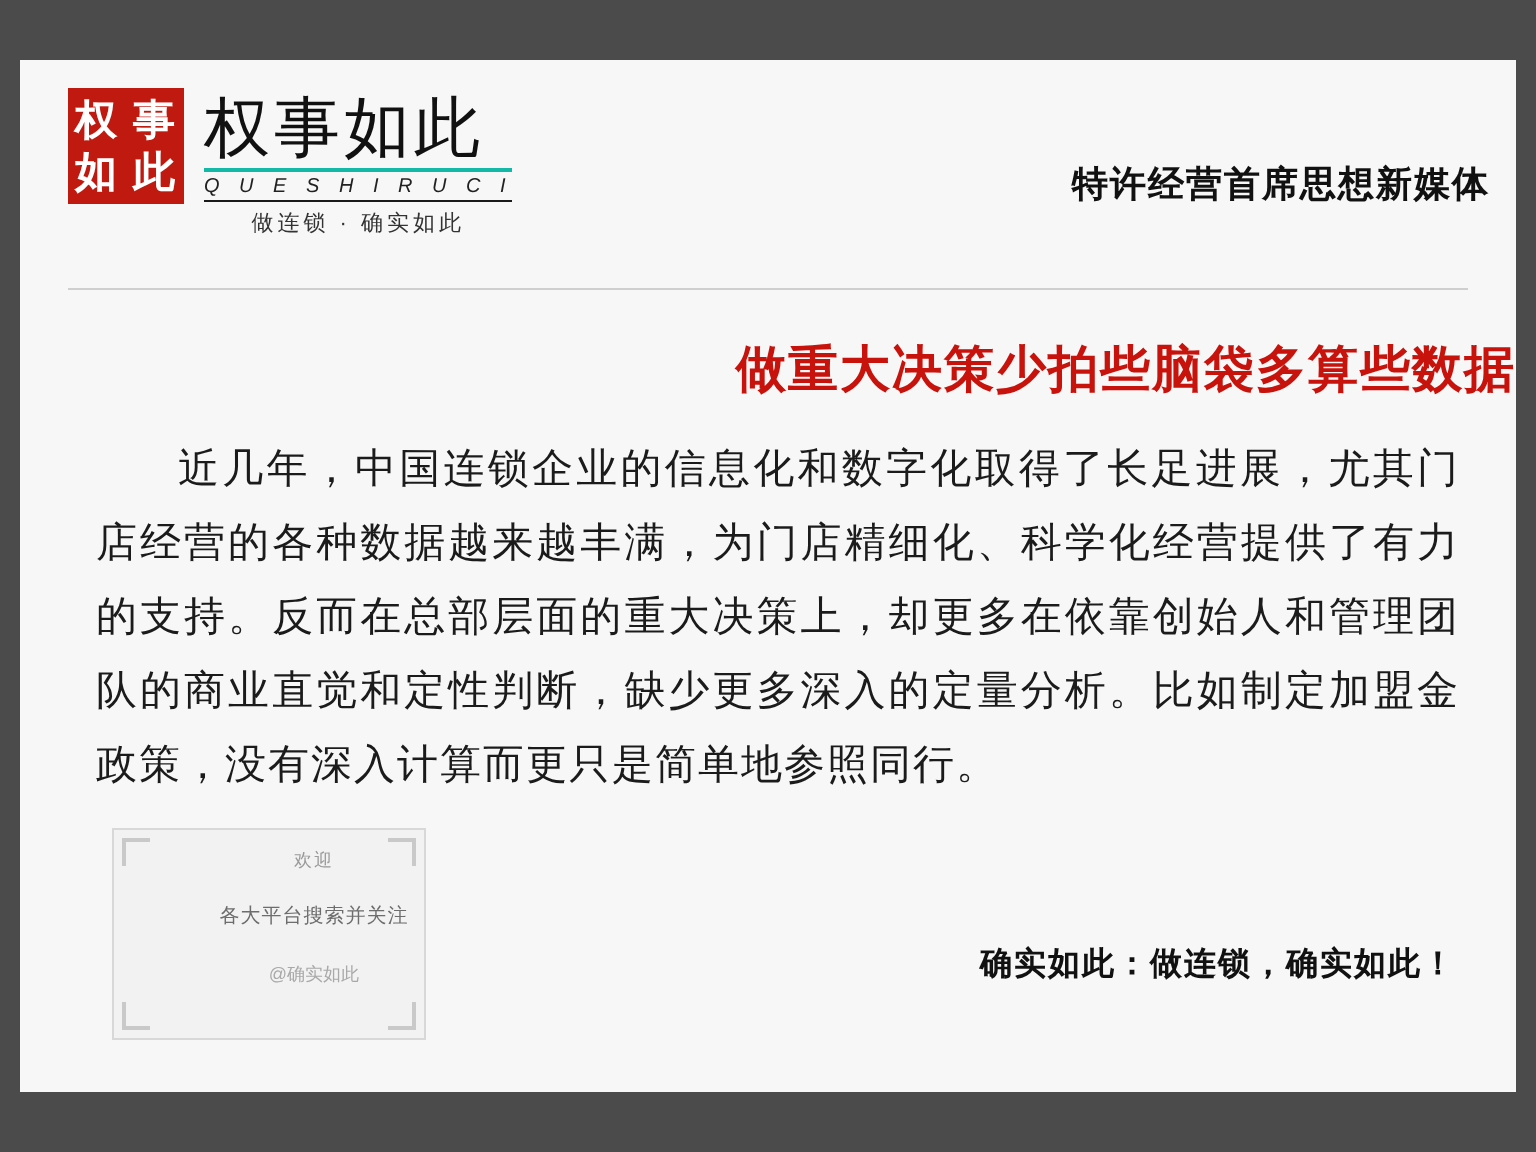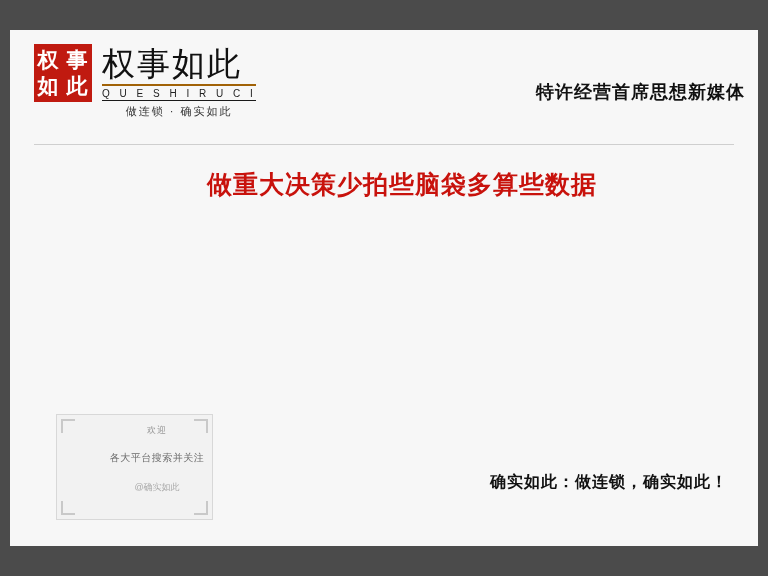--- a/index.html
+++ b/index.html
@@ -63,25 +63,26 @@
     font-weight: normal;
     font-size: 33px;
     line-height: 36px;
     color: #111111;
     letter-spacing: 2px;
   }
   .logo-en {
     font-size: 10px;
     letter-spacing: 3.5px;
     color: #222222;
-    border-top: 2px solid #a16207;
+    border-top: 2px solid #14b8a6;
     border-bottom: 1px solid #1a1a1a;
     padding: 2px 0 1px 0;
     margin-top: 2px;
     text-align: center;
+    font-style: italic;
   }
   .logo-slogan {
     font-size: 11px;
     color: #333333;
     letter-spacing: 2px;
     margin-top: 3px;
     text-align: center;
   }
   .header-tagline {
     position: absolute;
@@ -99,21 +100,21 @@
     right: 24px;
     top: 114px;
     height: 1px;
     background: #cfcfcf;
   }
   .title {
     position: absolute;
     left: 0;
     right: 0;
     top: 138px;
-    text-align: center;
+    text-align: right;
     color: #c8120c;
     font-family: "DejaVu Serif", serif;
     font-weight: bold;
     font-size: 25px;
     letter-spacing: 1px;
     margin-left: 36px;
   }
   .body-text {
     position: absolute;
     left: 38px;
@@ -208,20 +209,21 @@
       </div>
     </div>
 
     <div class="header-tagline">特许经营首席思想新媒体</div>
   </div>
 
   <div class="divider"></div>
 
   <div class="title">做重大决策少拍些脑袋多算些数据</div>
 
+  <div class="body-text">近几年，中国连锁企业的信息化和数字化取得了长足进展，尤其门店经营的各种数据越来越丰满，为门店精细化、科学化经营提供了有力的支持。反而在总部层面的重大决策上，却更多在依靠创始人和管理团队的商业直觉和定性判断，缺少更多深入的定量分析。比如制定加盟金政策，没有深入计算而更只是简单地参照同行。</div>
 
   <div class="sub-signature">确实如此：做连锁，确实如此！</div>
 
   <div class="qr-box">
     <div class="qr-corner c-tl"></div>
     <div class="qr-corner c-tr"></div>
     <div class="qr-corner c-bl"></div>
     <div class="qr-corner c-br"></div>
     <div class="qr-welcome">欢迎</div>
     <div class="qr-line">各大平台搜索并关注</div>

